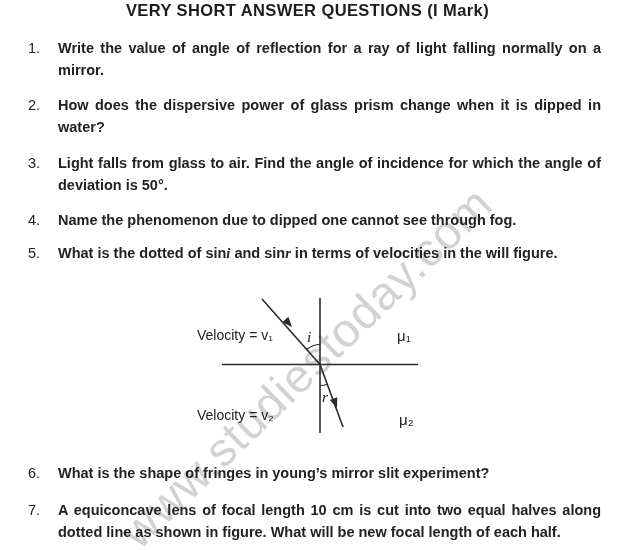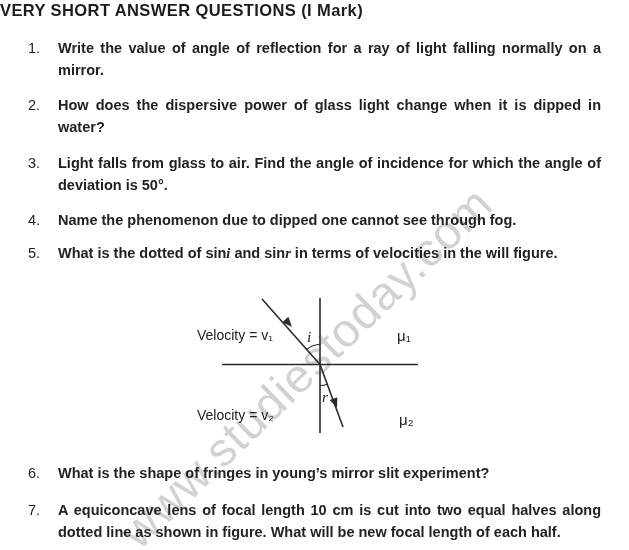--- a/index.html
+++ b/index.html
@@ -26,20 +26,21 @@
     white-space:nowrap;
     z-index:0;
     letter-spacing:1px;
     user-select:none;
   }
   .content{position:absolute;inset:0;z-index:1;}
   .title{
     position:absolute;
     top:1px;left:0;right:14px;
     margin:0;
+    text-align:center;
     font-size:16.5px;
     font-weight:bold;
     letter-spacing:0.4px;
     color:#1c1c1c;
   }
   .q{
     position:absolute;
     left:28px;
     width:573px;
     font-size:14.5px;
@@ -87,21 +88,21 @@
 
     <h1 class="title">VERY SHORT ANSWER QUESTIONS (I Mark)</h1>
 
     <div class="q" style="top:37px">
       <span class="qnum">1.</span>
       <div class="qtext">Write the value of angle of reflection for a ray of light falling normally on a mirror.</div>
     </div>
 
     <div class="q" style="top:94px">
       <span class="qnum">2.</span>
-      <div class="qtext">How does the dispersive power of glass light change when it is dipped in water?</div>
+      <div class="qtext">How does the dispersive power of glass prism change when it is dipped in water?</div>
     </div>
 
     <div class="q" style="top:152px">
       <span class="qnum">3.</span>
       <div class="qtext">Light falls from glass to air. Find the angle of incidence for which the angle of deviation is 50°.</div>
     </div>
 
     <div class="q" style="top:209px">
       <span class="qnum">4.</span>
       <div class="qtext">Name the phenomenon due to dipped one cannot see through fog.</div>

